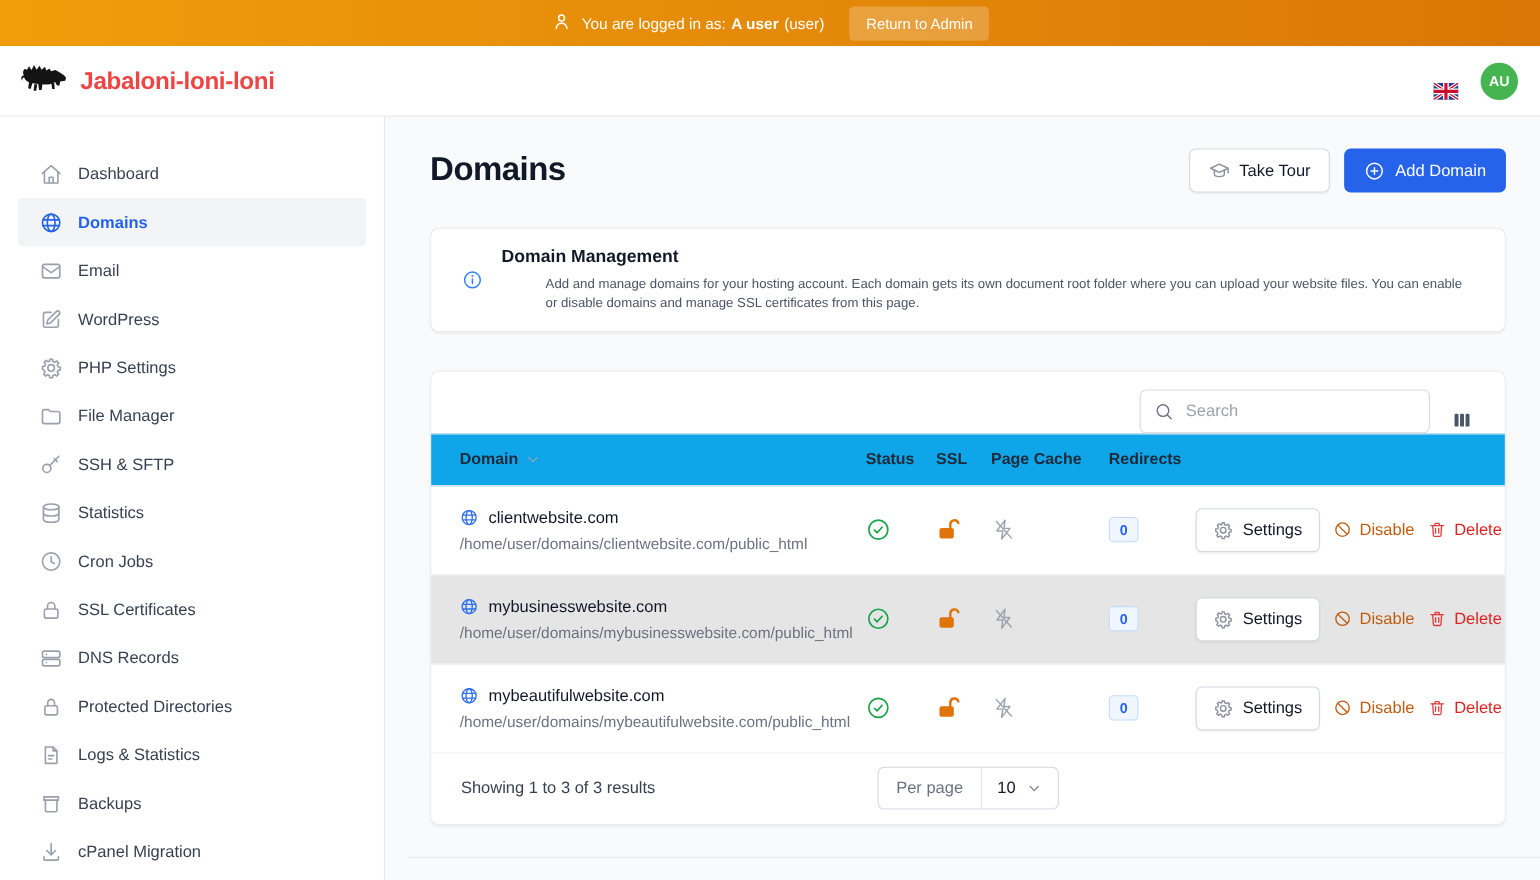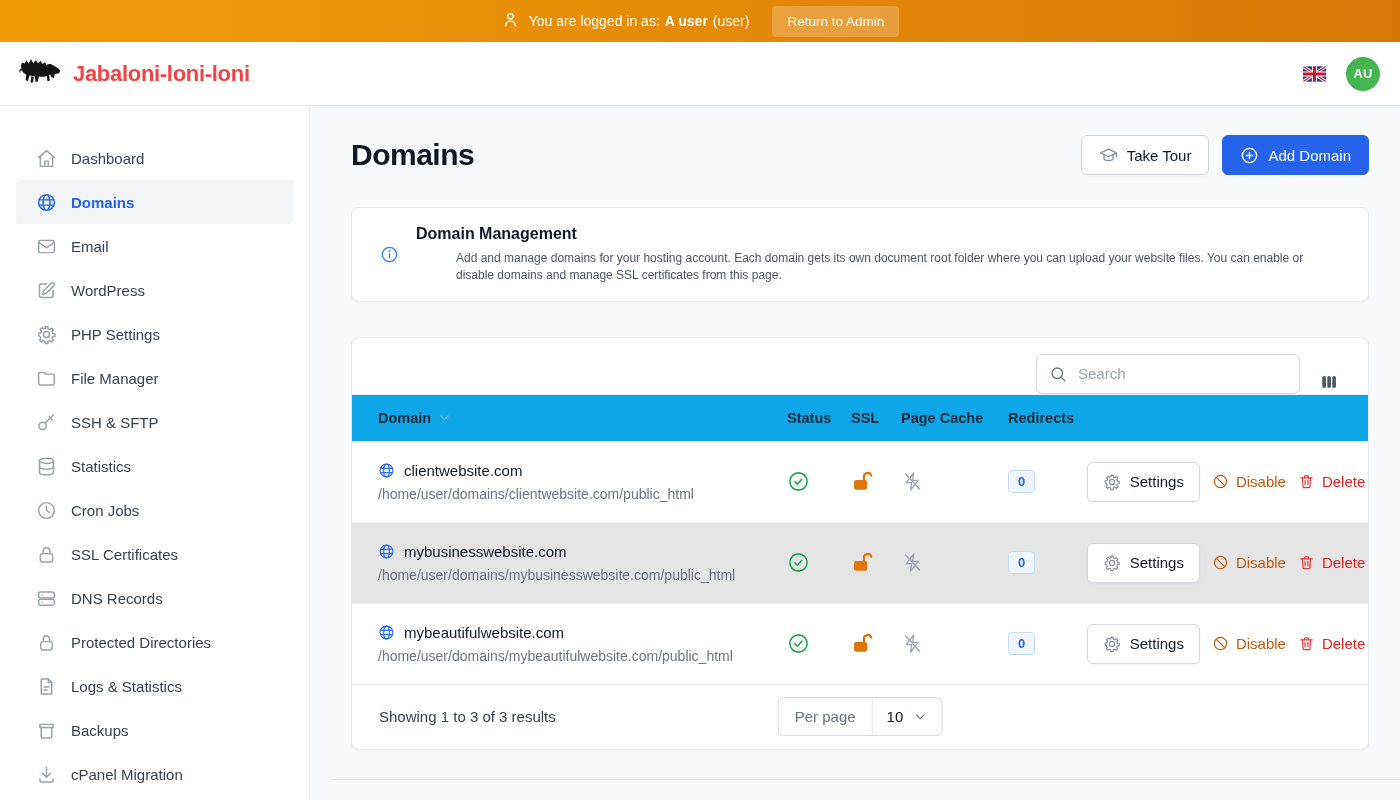--- a/index.html
+++ b/index.html
@@ -26,31 +26,31 @@
     font-family:inherit;
   }
 
   
   .app-header {
     height:64px; background:#fff; border-bottom:1px solid #e5e7eb;
     display:flex; align-items:center; padding:0 20px 0 16px;
   }
   .brand { display:flex; align-items:center; gap:11px; font-size:22px; font-weight:700; color:#ef4444; letter-spacing:-.3px; }
   .brand svg { width:46px; height:34px; }
-  .header-right { margin-left:auto; display:flex; align-items:center; gap:20px;padding-left:34px; }
+  .header-right { margin-left:auto; display:flex; align-items:flex-end; gap:20px;padding-left:34px; }
   .flag { width:23px; height:16px; border-radius:2px; overflow:hidden; display:inline-block; cursor:pointer; }
   .avatar {
     width:34px; height:34px; border-radius:50%; background:#46b450; color:#fff;
     font-weight:700; font-size:13px; display:flex; align-items:center; justify-content:center; cursor:pointer;
   }
 
   
   .layout { display:flex; height:694px; }
   .sidebar {
-    width:310px; flex-shrink:0; background:#fff; border-right:1px solid #e5e7eb;
+    width:350px; flex-shrink:0; background:#fff; border-right:1px solid #e5e7eb;
     padding-top:30px;
   }
   .nav-item {
     height:44px; display:flex; align-items:center; gap:14px;
     margin:0 16px; padding:0 10px 0 20px; border-radius:4px;
     color:#374151; font-size:15px; cursor:pointer;
   }
   .nav-item svg { width:21px; height:21px; stroke:#9aa1ac; flex-shrink:0; }
   .nav-item.active { background:#f2f4f6; color:#2563eb; font-weight:600; }
   .nav-item.active svg { stroke:#2563eb; }

